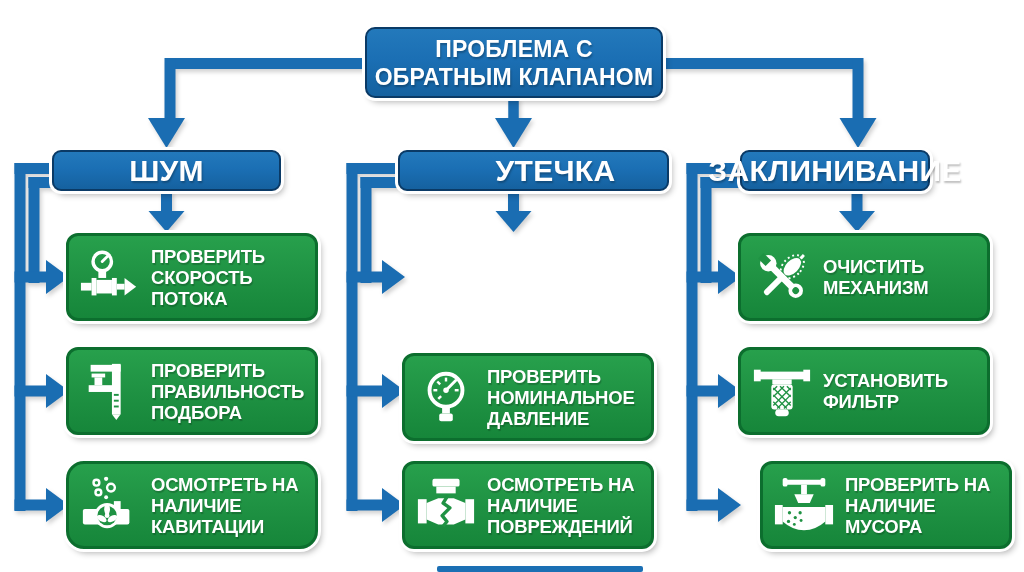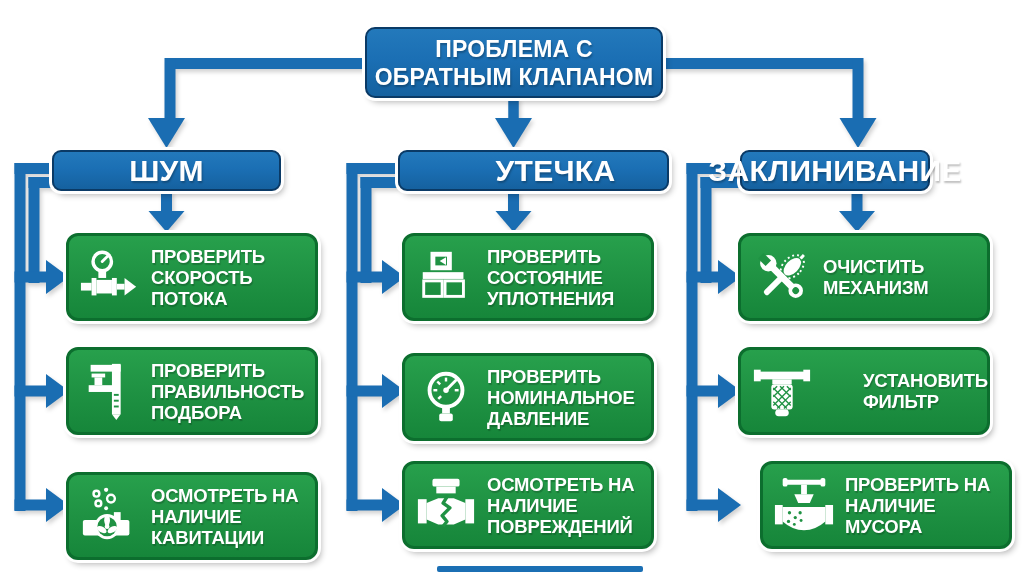--- a/index.html
+++ b/index.html
@@ -127,21 +127,21 @@
         <rect x="13" y="14" width="14" height="4" fill="#fff"></rect>
         <rect x="16" y="18" width="8" height="8" fill="#fff"></rect>
         <line x1="36" y1="36" x2="41" y2="36" stroke="#1f9243" stroke-width="2"></line>
         <line x1="36" y1="42" x2="41" y2="42" stroke="#1f9243" stroke-width="2"></line>
         <line x1="36" y1="48" x2="41" y2="48" stroke="#1f9243" stroke-width="2"></line>
       </svg>
     </span>
     <span class="task-label">ПРОВЕРИТЬ ПРАВИЛЬНОСТЬ ПОДБОРА</span>
   </div>
 
-  <div class="node task-box" style="left:66px;top:472px;">
+  <div class="node task-box" style="left:66px;top:461px;border-radius:18px;">
     <span class="icon-cell">
       <svg viewBox="0 0 64 64">
         <circle cx="18" cy="9" r="3" fill="none" stroke="#fff" stroke-width="2.5"></circle>
         <circle cx="28" cy="5" r="2.2" fill="#fff"></circle>
         <circle cx="33" cy="14" r="4" fill="none" stroke="#fff" stroke-width="2.5"></circle>
         <circle cx="20" cy="19" r="3" fill="none" stroke="#fff" stroke-width="2.5"></circle>
         <circle cx="28" cy="24" r="2" fill="#fff"></circle>
         <rect x="4" y="36" width="48" height="16" rx="2" fill="#fff"></rect>
         <rect x="36" y="28" width="7" height="9" fill="#fff"></rect>
         <circle cx="29" cy="43" r="13" fill="#fff"></circle>
@@ -150,33 +150,20 @@
           <ellipse cx="29" cy="36.5" rx="3" ry="5.5"></ellipse>
           <ellipse cx="23.5" cy="46" rx="3" ry="5.5" transform="rotate(120 23.5 46)"></ellipse>
           <ellipse cx="34.5" cy="46" rx="3" ry="5.5" transform="rotate(240 34.5 46)"></ellipse>
           <circle cx="29" cy="43" r="2.5"></circle>
         </g>
       </svg>
     </span>
     <span class="task-label">ОСМОТРЕТЬ НА НАЛИЧИЕ КАВИТАЦИИ</span>
   </div>
 
-  <div class="node task-box" style="left:402px;top:233px;">
-    <span class="icon-cell">
-      <svg viewBox="0 0 64 64">
-        <rect x="16" y="6" width="22" height="19" fill="#fff"></rect>
-        <rect x="21" y="11" width="12" height="9" fill="#1f9243"></rect>
-        <polygon points="32,11.5 32,19.5 25.5,15.5" fill="#fff"></polygon>
-        <rect x="8" y="27" width="42" height="7" fill="#fff"></rect>
-        <rect x="9" y="36" width="19" height="16" fill="none" stroke="#fff" stroke-width="3"></rect>
-        <rect x="31" y="36" width="19" height="16" fill="none" stroke="#fff" stroke-width="3"></rect>
-      </svg>
-    </span>
-    <span class="task-label">ПРОВЕРИТЬ СОСТОЯНИЕ УПЛОТНЕНИЯ</span>
-  </div>
 
   <div class="node task-box" style="left:402px;top:347px;margin-top:6px;">
     <span class="icon-cell">
       <svg viewBox="0 0 64 64">
         <circle cx="32" cy="25" r="17" fill="none" stroke="#fff" stroke-width="4"></circle>
         <line x1="32" y1="12" x2="32" y2="16" stroke="#fff" stroke-width="2.5"></line>
         <line x1="19" y1="25" x2="23" y2="25" stroke="#fff" stroke-width="2.5"></line>
         <line x1="41" y1="25" x2="45" y2="25" stroke="#fff" stroke-width="2.5"></line>
         <line x1="23" y1="16" x2="26" y2="19" stroke="#fff" stroke-width="2.5"></line>
         <line x1="24" y1="34" x2="27" y2="31" stroke="#fff" stroke-width="2.5"></line>
@@ -217,21 +204,21 @@
           <rect x="29" y="30" width="6" height="27" rx="2.5" fill="#fff"></rect>
           <ellipse cx="32" cy="17" rx="6.5" ry="11" fill="#fff"></ellipse>
           <ellipse cx="32" cy="17" rx="9.5" ry="14" fill="none" stroke="#fff" stroke-width="2" stroke-dasharray="2 3"></ellipse>
           <rect x="30.5" y="0" width="3" height="5" fill="#fff"></rect>
         </g>
       </svg>
     </span>
     <span class="task-label">ОЧИСТИТЬ МЕХАНИЗМ</span>
   </div>
 
-  <div class="node task-box" style="left:738px;top:347px;gap:40px;">
+  <div class="node task-box" style="left:738px;top:347px;">
     <span class="icon-cell">
       <svg viewBox="0 0 64 64">
         <rect x="6" y="12" width="52" height="8" fill="#fff"></rect>
         <rect x="3" y="10" width="7" height="12" fill="#fff"></rect>
         <rect x="54" y="10" width="7" height="12" fill="#fff"></rect>
         <rect x="22" y="20" width="20" height="5" fill="#fff"></rect>
         <rect x="21" y="25" width="22" height="26" rx="3" fill="#fff"></rect>
         <g stroke="#1f9243" stroke-width="1.4">
           <line x1="23" y1="29" x2="41" y2="47"></line>
           <line x1="23" y1="36" x2="37" y2="50"></line>

